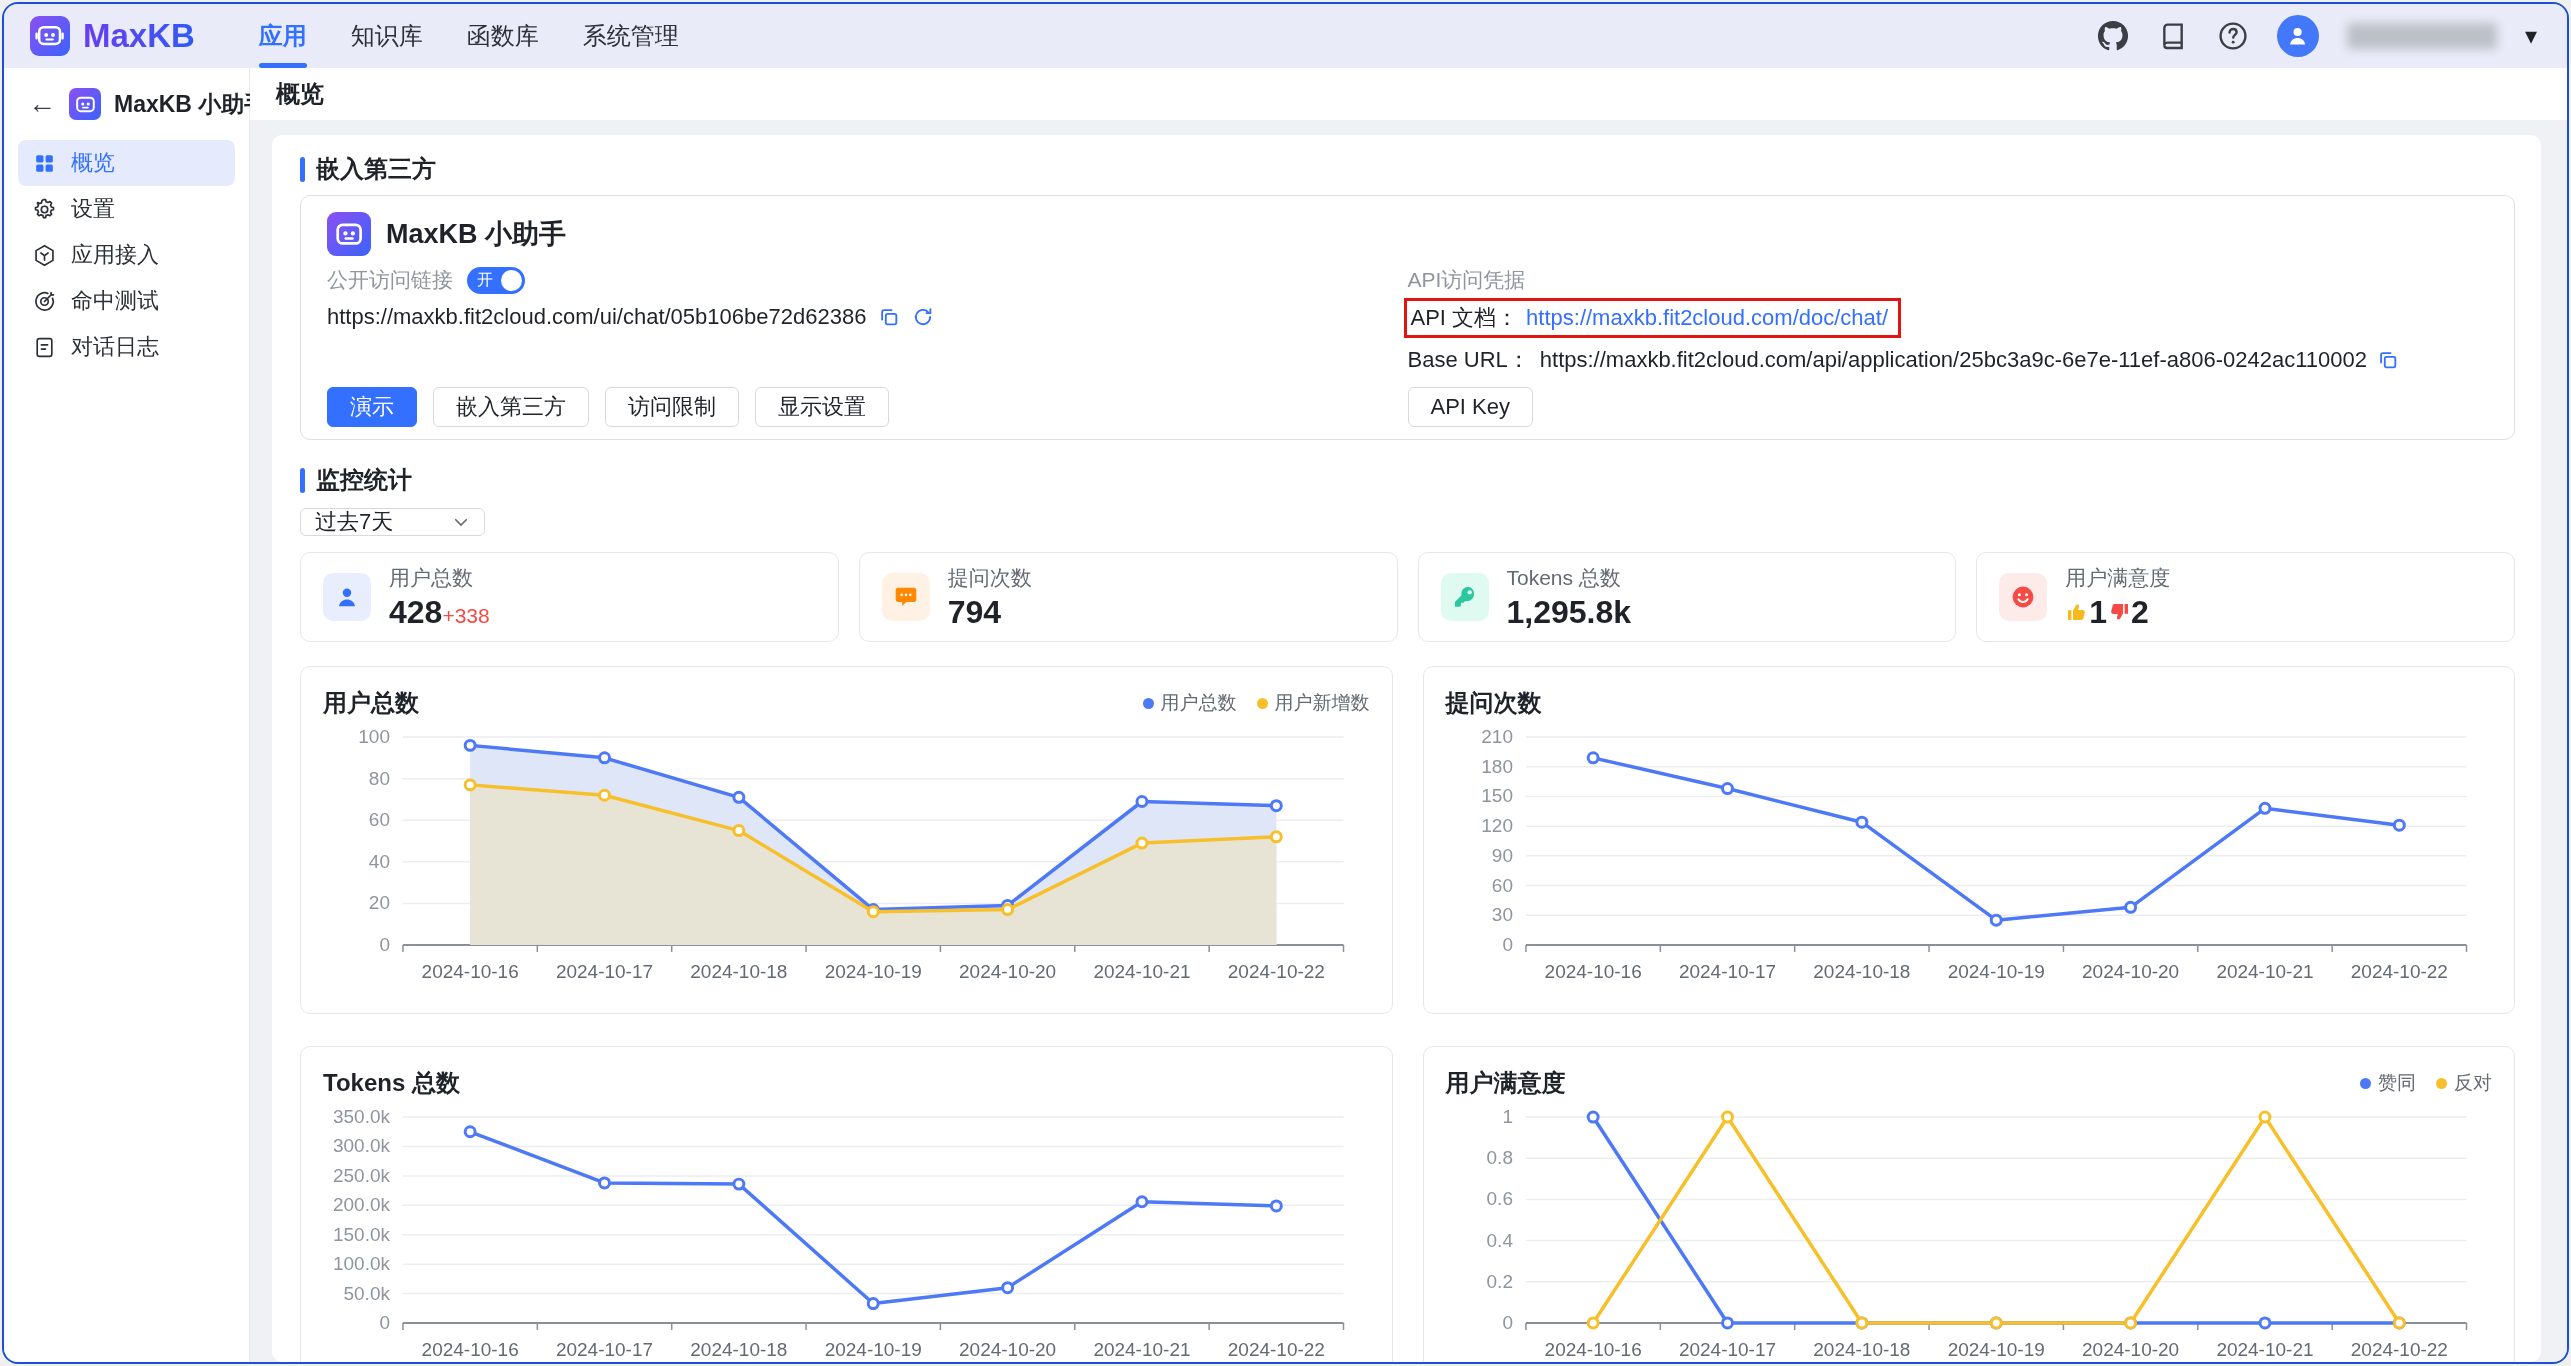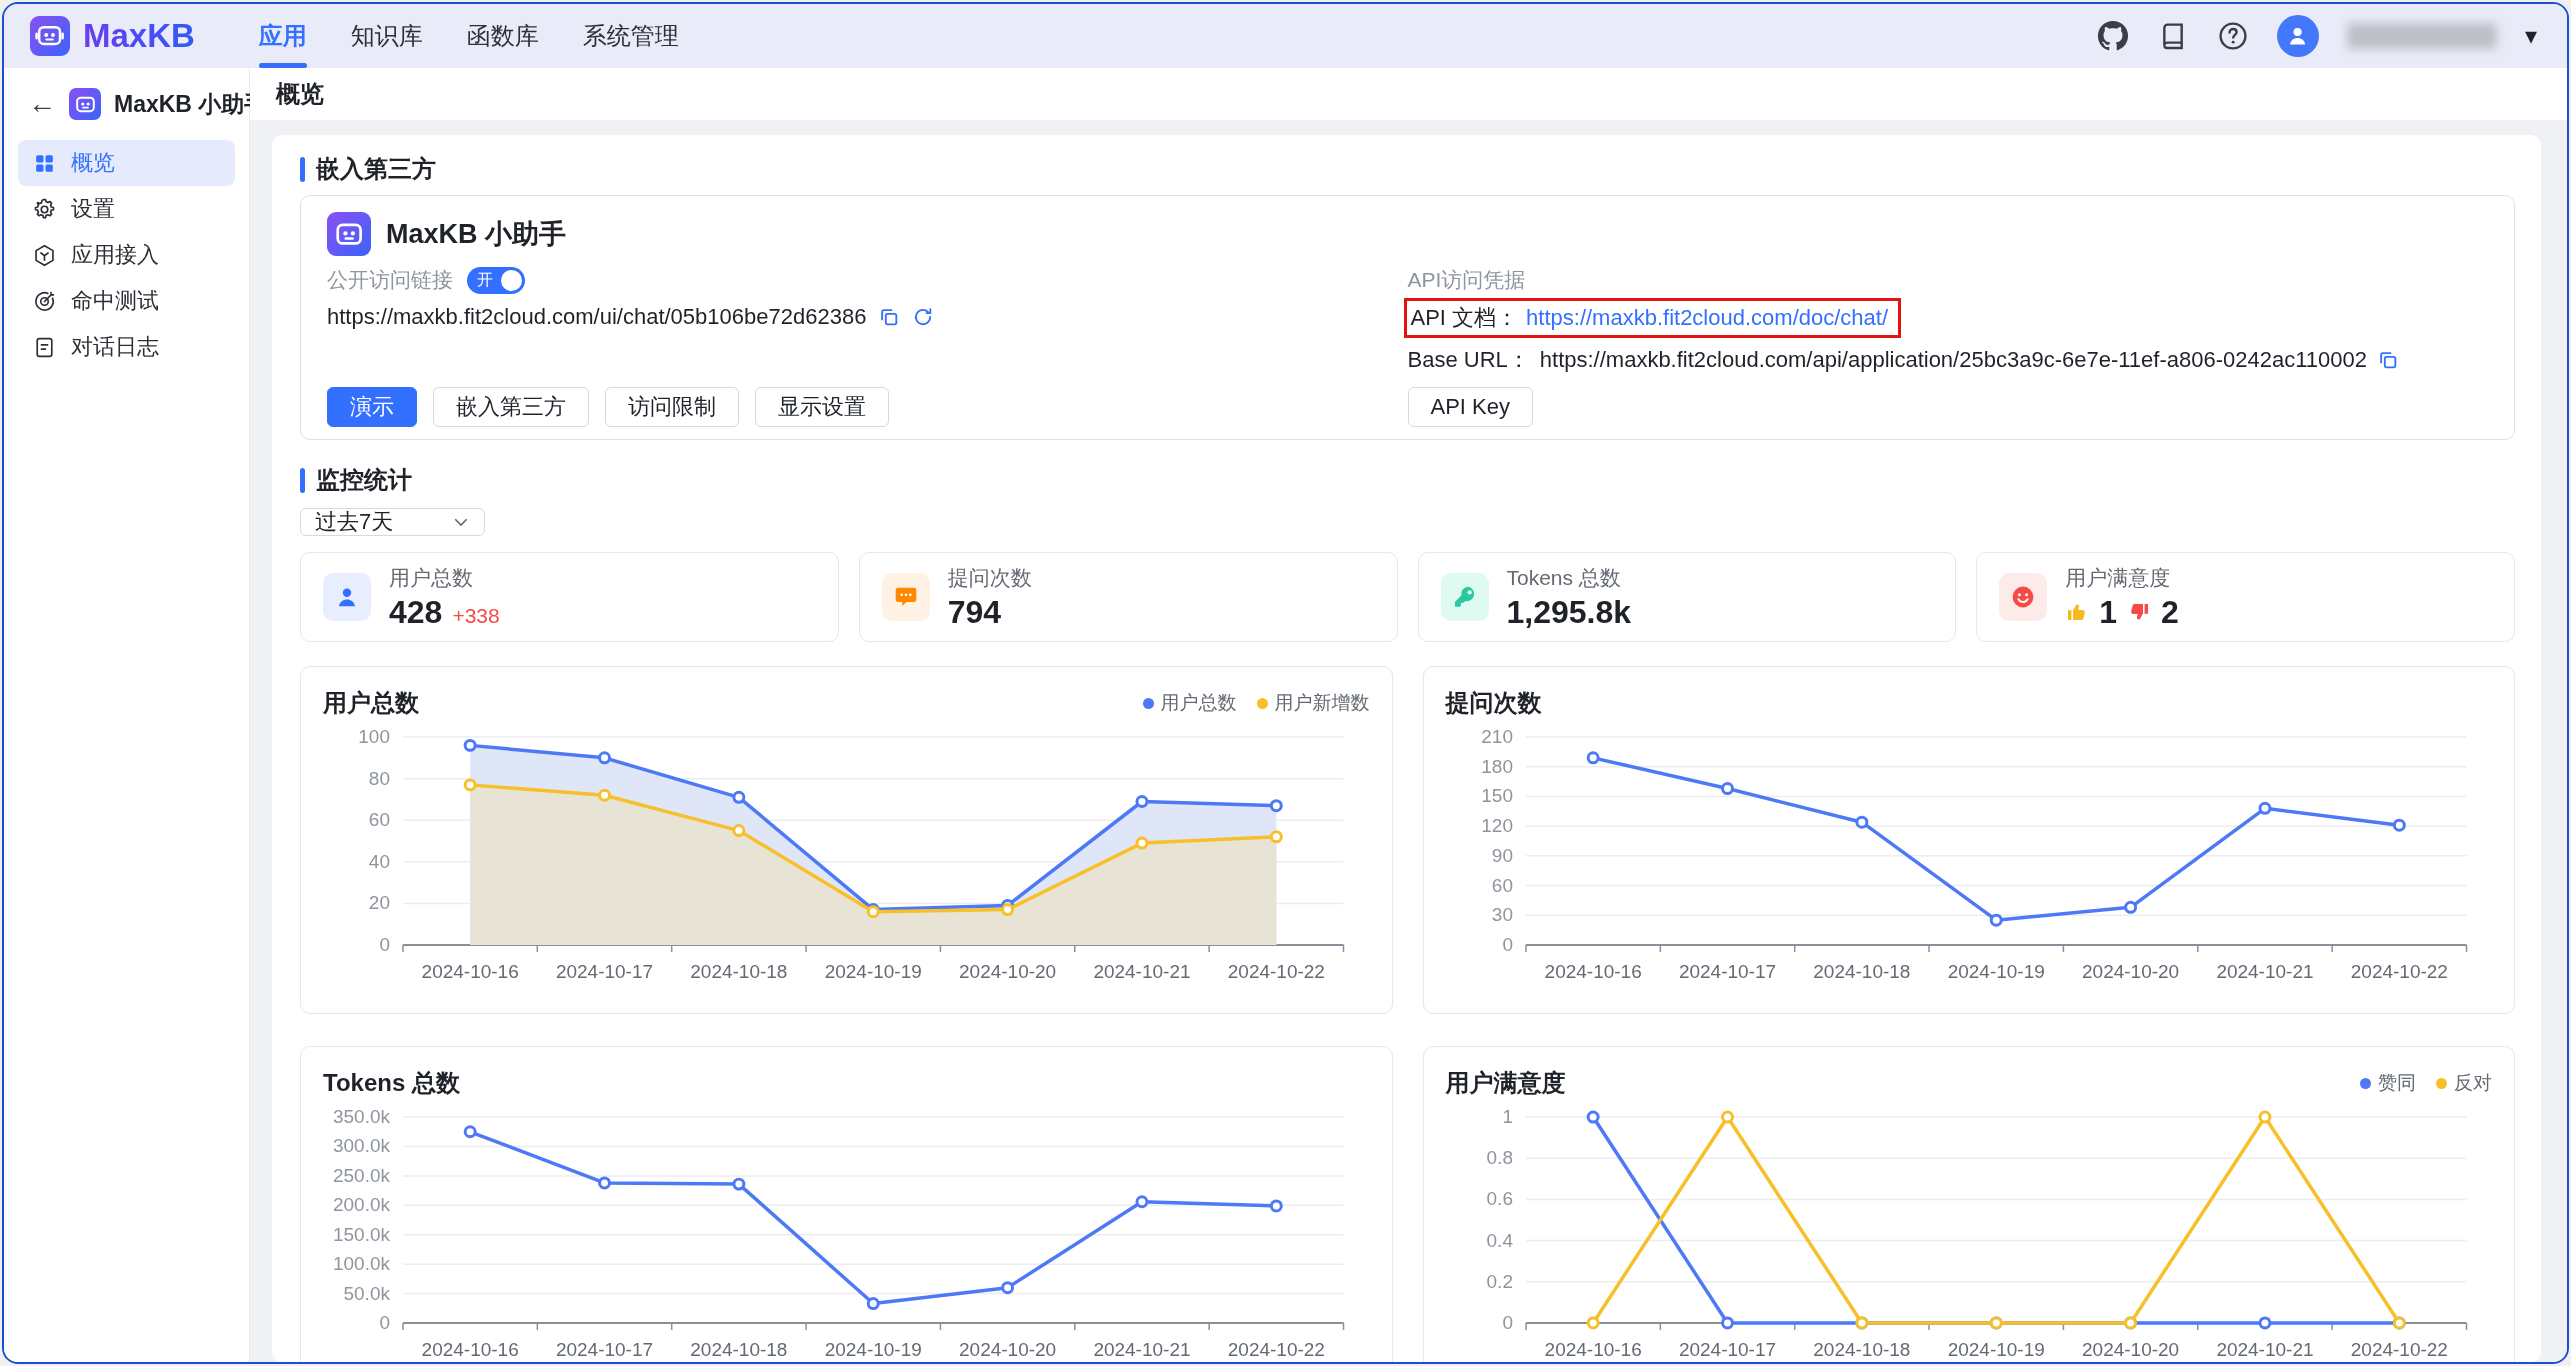--- a/index.html
+++ b/index.html
@@ -106,21 +106,21 @@
   .chev { width: 18px; height: 18px; }
   .stats { margin-top: 16px; display: grid; grid-template-columns: repeat(4, 1fr); gap: 20px; }
   .stat-card { border: 1px solid #e4e7ed; border-radius: 10px; background: #fff;
                height: 90px; display: flex; align-items: center; gap: 18px; padding: 0 22px; }
   .stat-ic { width: 48px; height: 48px; border-radius: 10px; display: flex;
              align-items: center; justify-content: center; flex: 0 0 auto; }
   .stat-ic svg { width: 26px; height: 26px; }
   .stat-ic.blue { background: #e8eefd; } .stat-ic.orange { background: #fff1e3; }
   .stat-ic.teal { background: #dffaf1; } .stat-ic.red { background: #fdebe9; }
   .stat-lbl { font-size: 21px; color: #646a73; }
-  .stat-val-row { display: flex; align-items: baseline; gap: 10px; margin-top: 2px; }
+  .stat-val-row { display: flex; align-items: baseline; margin-top: 2px; }
   .stat-val { font-size: 32px; font-weight: bold; }
   .stat-delta { font-size: 21px; color: #f54a45; text-align: center; }
   .thumb { width: 24px; height: 24px; align-self: center; }
 
   
   .charts { margin-top: 24px; display: grid; grid-template-columns: 1fr 1fr;
             gap: 30px; row-gap: 32px; }
   .chart-card { border: 1px solid #e4e7ed; border-radius: 10px; background: #fff;
                 padding: 18px 22px 10px; }
   .chart-card.tall { height: 372px; }

